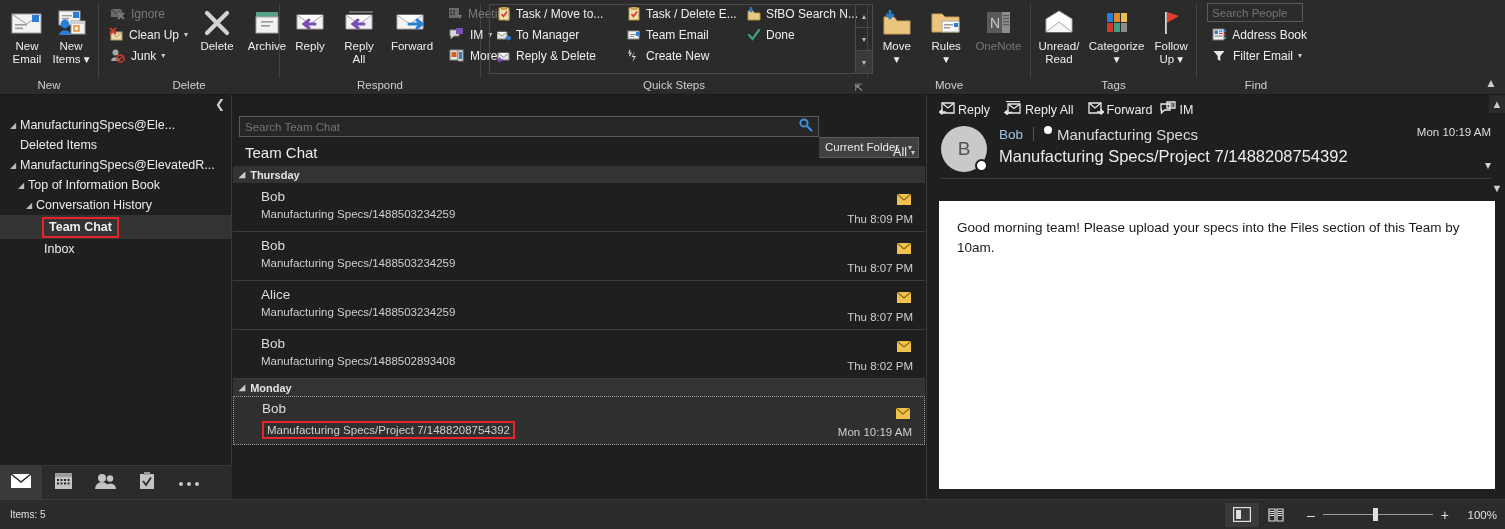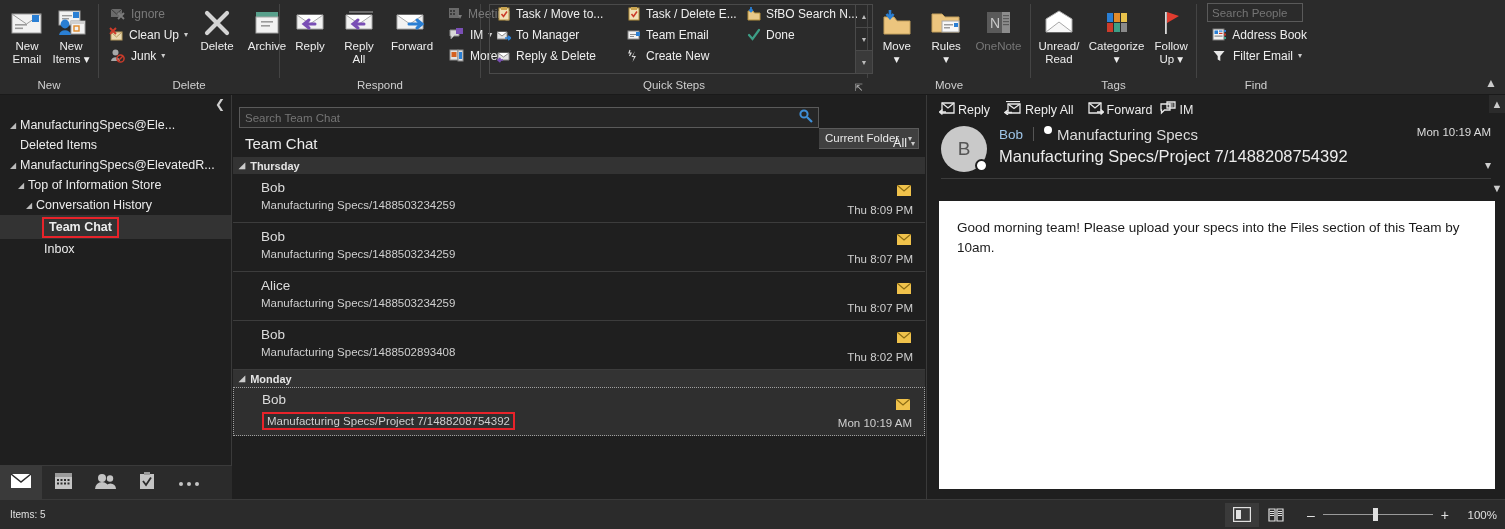--- a/index.html
+++ b/index.html
@@ -107,21 +107,21 @@
     display: flex; align-items: center;
   }
   .mod {
     width: 42px; height: 34px; display: flex; align-items: center; justify-content: center;
     color: #d8d8d8; cursor: default;
   }
   .mod.active { background: #3a3a3a; }
 
   
   .list {
-    position: absolute; left: 233px; top: 8px; width: 692px; height: 404px;
+    position: absolute; left: 233px; top: 17px; width: 692px; height: 404px;
     background: #1f1f1f;
   }
   .searchrow { height: 26px; display: flex; align-items: center; padding: 3px 6px 0 6px; gap: 0; }
   .searchbox {
     flex: 1; height: 21px; background: #262626; border: 1px solid #5a5a5a;
     display: flex; align-items: center; padding: 0 5px;
   }
   .searchbox input {
     flex: 1; background: transparent; border: none; outline: none;
     color: #9a9a9a; font-size: 11.5px; font-family: inherit;
@@ -635,21 +635,21 @@
       </div>
       <div class="tnode" style="padding-left:20px">
         <span>Deleted Items</span>
       </div>
       <div class="tnode" style="padding-left:6px">
         <span class="tw">◢</span>
         <span>ManufacturingSpecs@ElevatedR...</span>
       </div>
       <div class="tnode" style="padding-left:14px">
         <span class="tw">◢</span>
-        <span>Top of Information Store</span>
+        <span>Top of Information Book</span>
       </div>
       <div class="tnode" style="padding-left:22px">
         <span class="tw">◢</span>
         <span>Conversation History</span>
       </div>
       <div class="tnode sel" style="padding-left:42px;height:24px">
         <span class="hl-box">Team Chat</span>
       </div>
       <div class="tnode" style="padding-left:44px">
         <span>Inbox</span>

